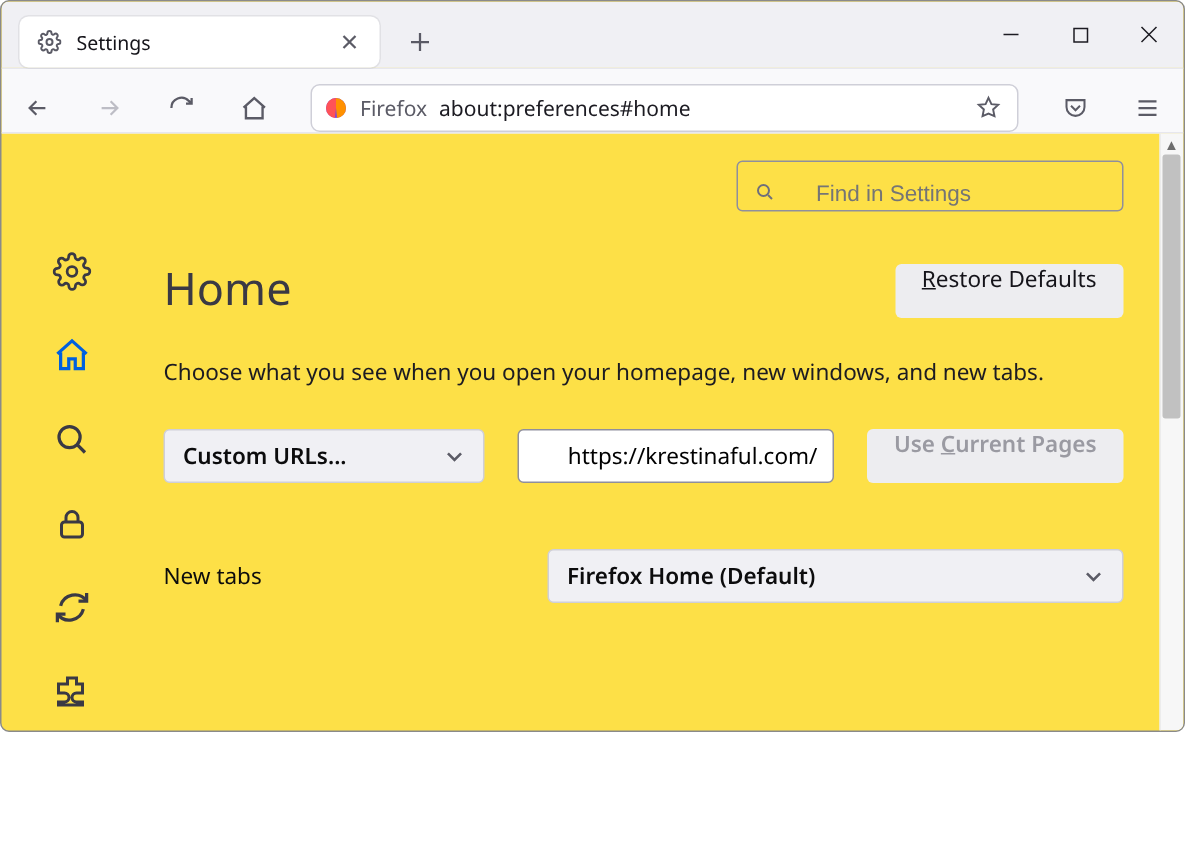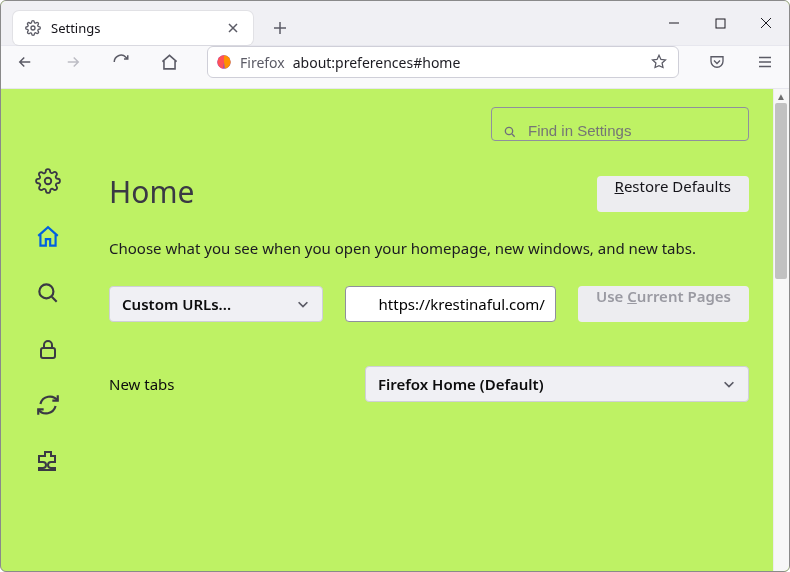--- a/index.html
+++ b/index.html
@@ -9,34 +9,34 @@
     --text:#0c0c0d;
     --text-muted:#5b5b66;
     --btn-bg:#ededf0;
     --btn-border:#cfcfd8;
     --blue:#0060df;
     --field-border:#8f8f9d;
     --dd-border:#cfcfd8;
   }
   *{box-sizing:border-box;}
   body{margin:0;font-family:"Segoe UI",system-ui,-apple-system,sans-serif;font-size:14px;color:var(--text);background:#fff;}
-  .window{width:790px;height:572px;border:1px solid #8a8a8a;border-radius:6px;overflow:hidden;position:relative;background:#bef264;}
+  .window{width:790px;height:488px;border:1px solid #8a8a8a;border-radius:6px;overflow:hidden;position:relative;background:#fde047;}
 
   
   .tabstrip{height:44px;background:#f0f0f4;display:flex;align-items:flex-end;padding:0 8px;position:relative;}
   .tab{display:flex;align-items:center;gap:10px;background:var(--tab-bg);height:34px;padding:0 12px;border-radius:6px;margin-bottom:0;min-width:240px;position:relative;box-shadow:0 0 0 1px rgba(0,0,0,0.06);margin-left:4px;}
   .tab .favicon{width:16px;height:16px;color:#5b5b66;}
   .tab .title{font-size:13px;color:#15141a;flex:1;white-space:nowrap;overflow:hidden;text-overflow:ellipsis;}
   .tab .close{width:16px;height:16px;color:#5b5b66;display:flex;align-items:center;justify-content:center;}
   .newtab{width:30px;height:30px;display:flex;align-items:center;justify-content:center;color:#5b5b66;margin-left:12px;margin-bottom:2px;}
   .wincontrols{position:absolute;right:0;top:0;height:44px;display:flex;}
   .wincontrols .wc{width:46px;height:44px;display:flex;align-items:center;justify-content:center;color:#1c1b22;}
 
   
-  .toolbar{height:44px;background:var(--toolbar-bg);display:flex;align-items:flex-start;gap:16px;padding:0 8px;border-top:1px solid #e7e7ee;border-bottom:1px solid #e7e7ee;}
+  .toolbar{height:44px;background:var(--toolbar-bg);display:flex;align-items:flex-end;gap:16px;padding:0 8px;border-top:1px solid #e7e7ee;border-bottom:1px solid #e7e7ee;}
   .tb-btn{width:32px;height:32px;display:flex;align-items:center;justify-content:center;color:#5b5b66;}
   .tb-btn.disabled{color:#bdbdc5;}
   .urlbar{flex:1;height:32px;background:#ffffff;border:1px solid #cfcfd8;border-radius:6px;display:flex;align-items:center;padding:0 8px;gap:8px;margin:0 6px;}
   .ff-logo{width:16px;height:16px;}
   .url-zone{font-size:14px;color:#5b5b66;}
   .url-path{color:#1c1b22;}
   .urlbar .spacer{flex:1;}
 
   
   .content{position:absolute;top:88px;bottom:0;left:0;right:0;display:flex;overflow:hidden;}
@@ -45,21 +45,21 @@
   .scrollbar-up{position:absolute;right:0;top:0;width:16px;height:14px;display:flex;align-items:center;justify-content:center;color:#6e6e6e;font-size:10px;}
 
   
   .sidebar{width:94px;padding-top:78px;display:flex;flex-direction:column;align-items:center;gap:28px;}
   .sb-item{width:28px;height:28px;display:flex;align-items:center;justify-content:center;color:#3a3944;}
   .sb-item.active{color:var(--blue);}
 
   
   .main{flex:1;padding:18px 40px 0 14px;overflow:hidden;}
   .topbar{display:flex;justify-content:flex-end;}
-  .search{width:258px;height:34px;border:1px solid var(--field-border);border-radius:4px;display:flex;align-items:flex-end;gap:8px;padding:0 10px;color:#6f6f7b;}
+  .search{width:258px;height:34px;border:1px solid var(--field-border);border-radius:4px;display:flex;align-items:flex-start;gap:24px;padding:12px 10px;color:#6f6f7b;}
   .search svg{width:16px;height:16px;color:#6f6f7b;flex-shrink:0;}
   .search input{border:none;outline:none;font-size:15px;flex:1;background:transparent;color:inherit;}
   h1.page-title{font-weight:400;font-size:30px;color:#3a3944;margin:30px 0 0 0;}
   .restore-row{display:flex;justify-content:flex-end;margin-top:-36px;margin-bottom:26px;}
   .btn{background:var(--btn-bg);border:none;border-radius:4px;height:36px;padding:0 18px;font-size:15px;color:#15141a;display:inline-flex;align-items:flex-start;white-space:nowrap;font-family:inherit;}
   .btn.disabled{color:#9a9aa2;}
   h2.section{font-size:17px;font-weight:600;margin:20px 0 4px 0;}
   p.desc{font-size:15px;color:#1c1b22;margin:4px 0 28px 0;}
   .row{display:flex;align-items:center;gap:20px;margin-bottom:14px;}
   .row .label{width:236px;font-size:15px;}

